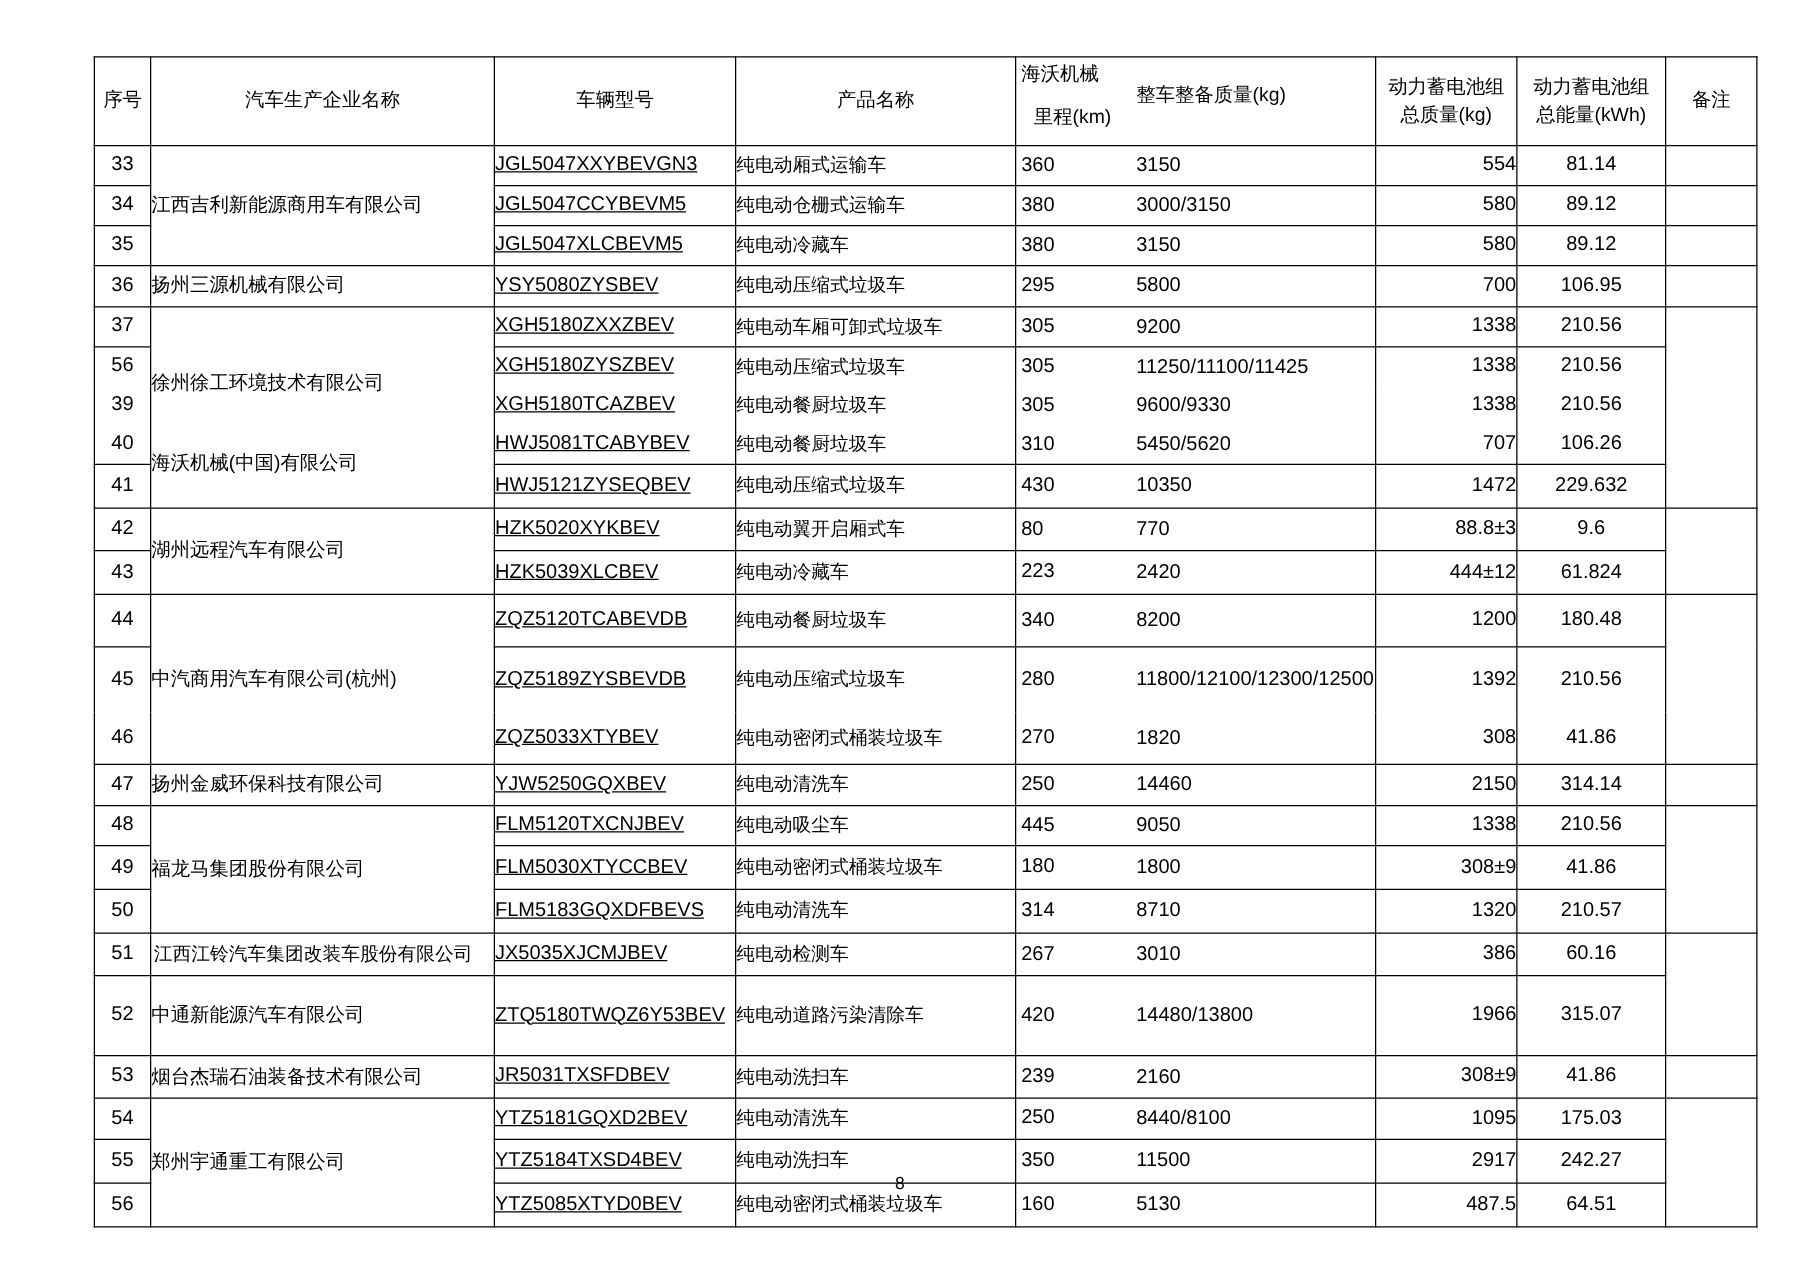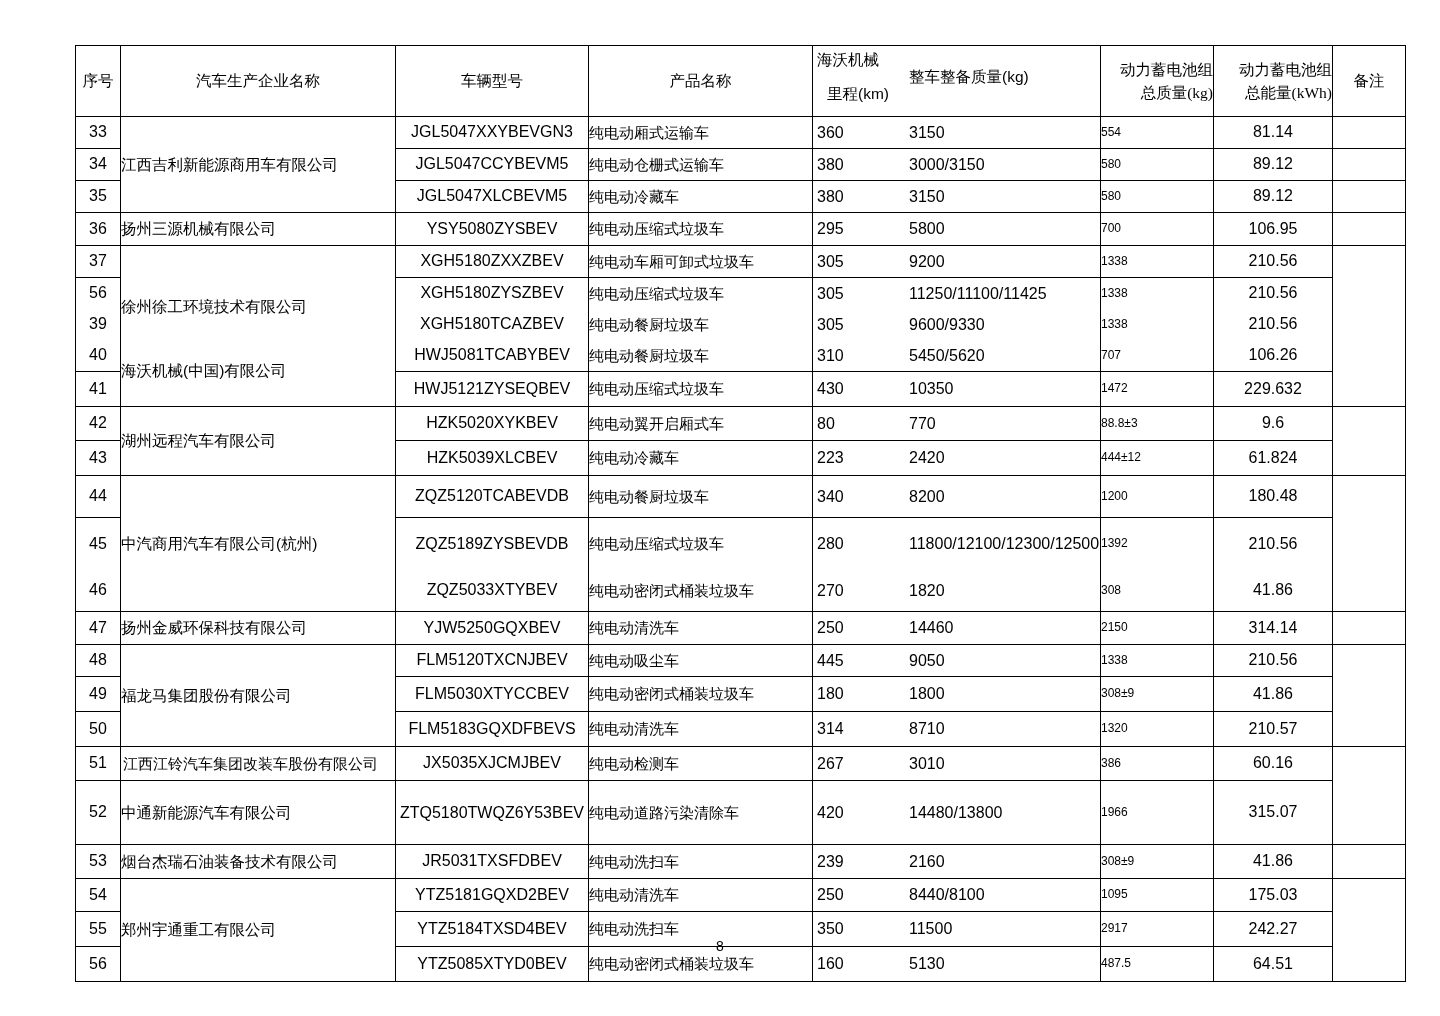--- a/index.html
+++ b/index.html
@@ -80,42 +80,42 @@
   }
   .hdr-mileage .mass-lbl {
     position: absolute;
     left: 96px;
     top: 19px;
     white-space: nowrap;
   }
   .hdr-two {
     display: flex;
     flex-direction: column;
-    align-items: flex-end;
+    align-items: center;
     justify-content: center;
     line-height: 1.5;
     white-space: nowrap;
-    font-family: Liberation Serif, serif;
   }
 
   
   td.seq {
     text-align: center;
     font-size: 16px;
   }
   td.maker {
     text-align: left;
     padding-left: 5px;
     font-size: 15.5px;
     margin-top: 25px;
   }
   td.model {
-    text-align: center;
+    text-align: left;
     padding-left: 4px;
     font-size: 16px;
+    text-decoration: underline;
   }
   td.prod {
     text-align: left;
     padding-left: 5px;
     font-size: 15px;
   }
   td.massgroup {
     position: relative;
     padding: 0;
   }
@@ -137,23 +137,23 @@
     position: absolute;
     left: 96px;
     top: 50%;
     transform: translateY(-50%);
     font-size: 16px;
     white-space: nowrap;
     max-width: 186px;
     line-height: 1.5;
   }
   td.bmass {
-    text-align: left;
+    text-align: right;
     padding-left: 4px;
-    font-size: 12px;
+    font-size: 16px;
   }
   td.benergy {
     text-align: center;
     font-size: 16px;
   }
   td.note {
     text-align: center;
   }
   .maker-stack  { position: relative; height: 100%; }
   .maker-stack span { position: absolute; left: 0; white-space: nowrap; text-align: right; }

